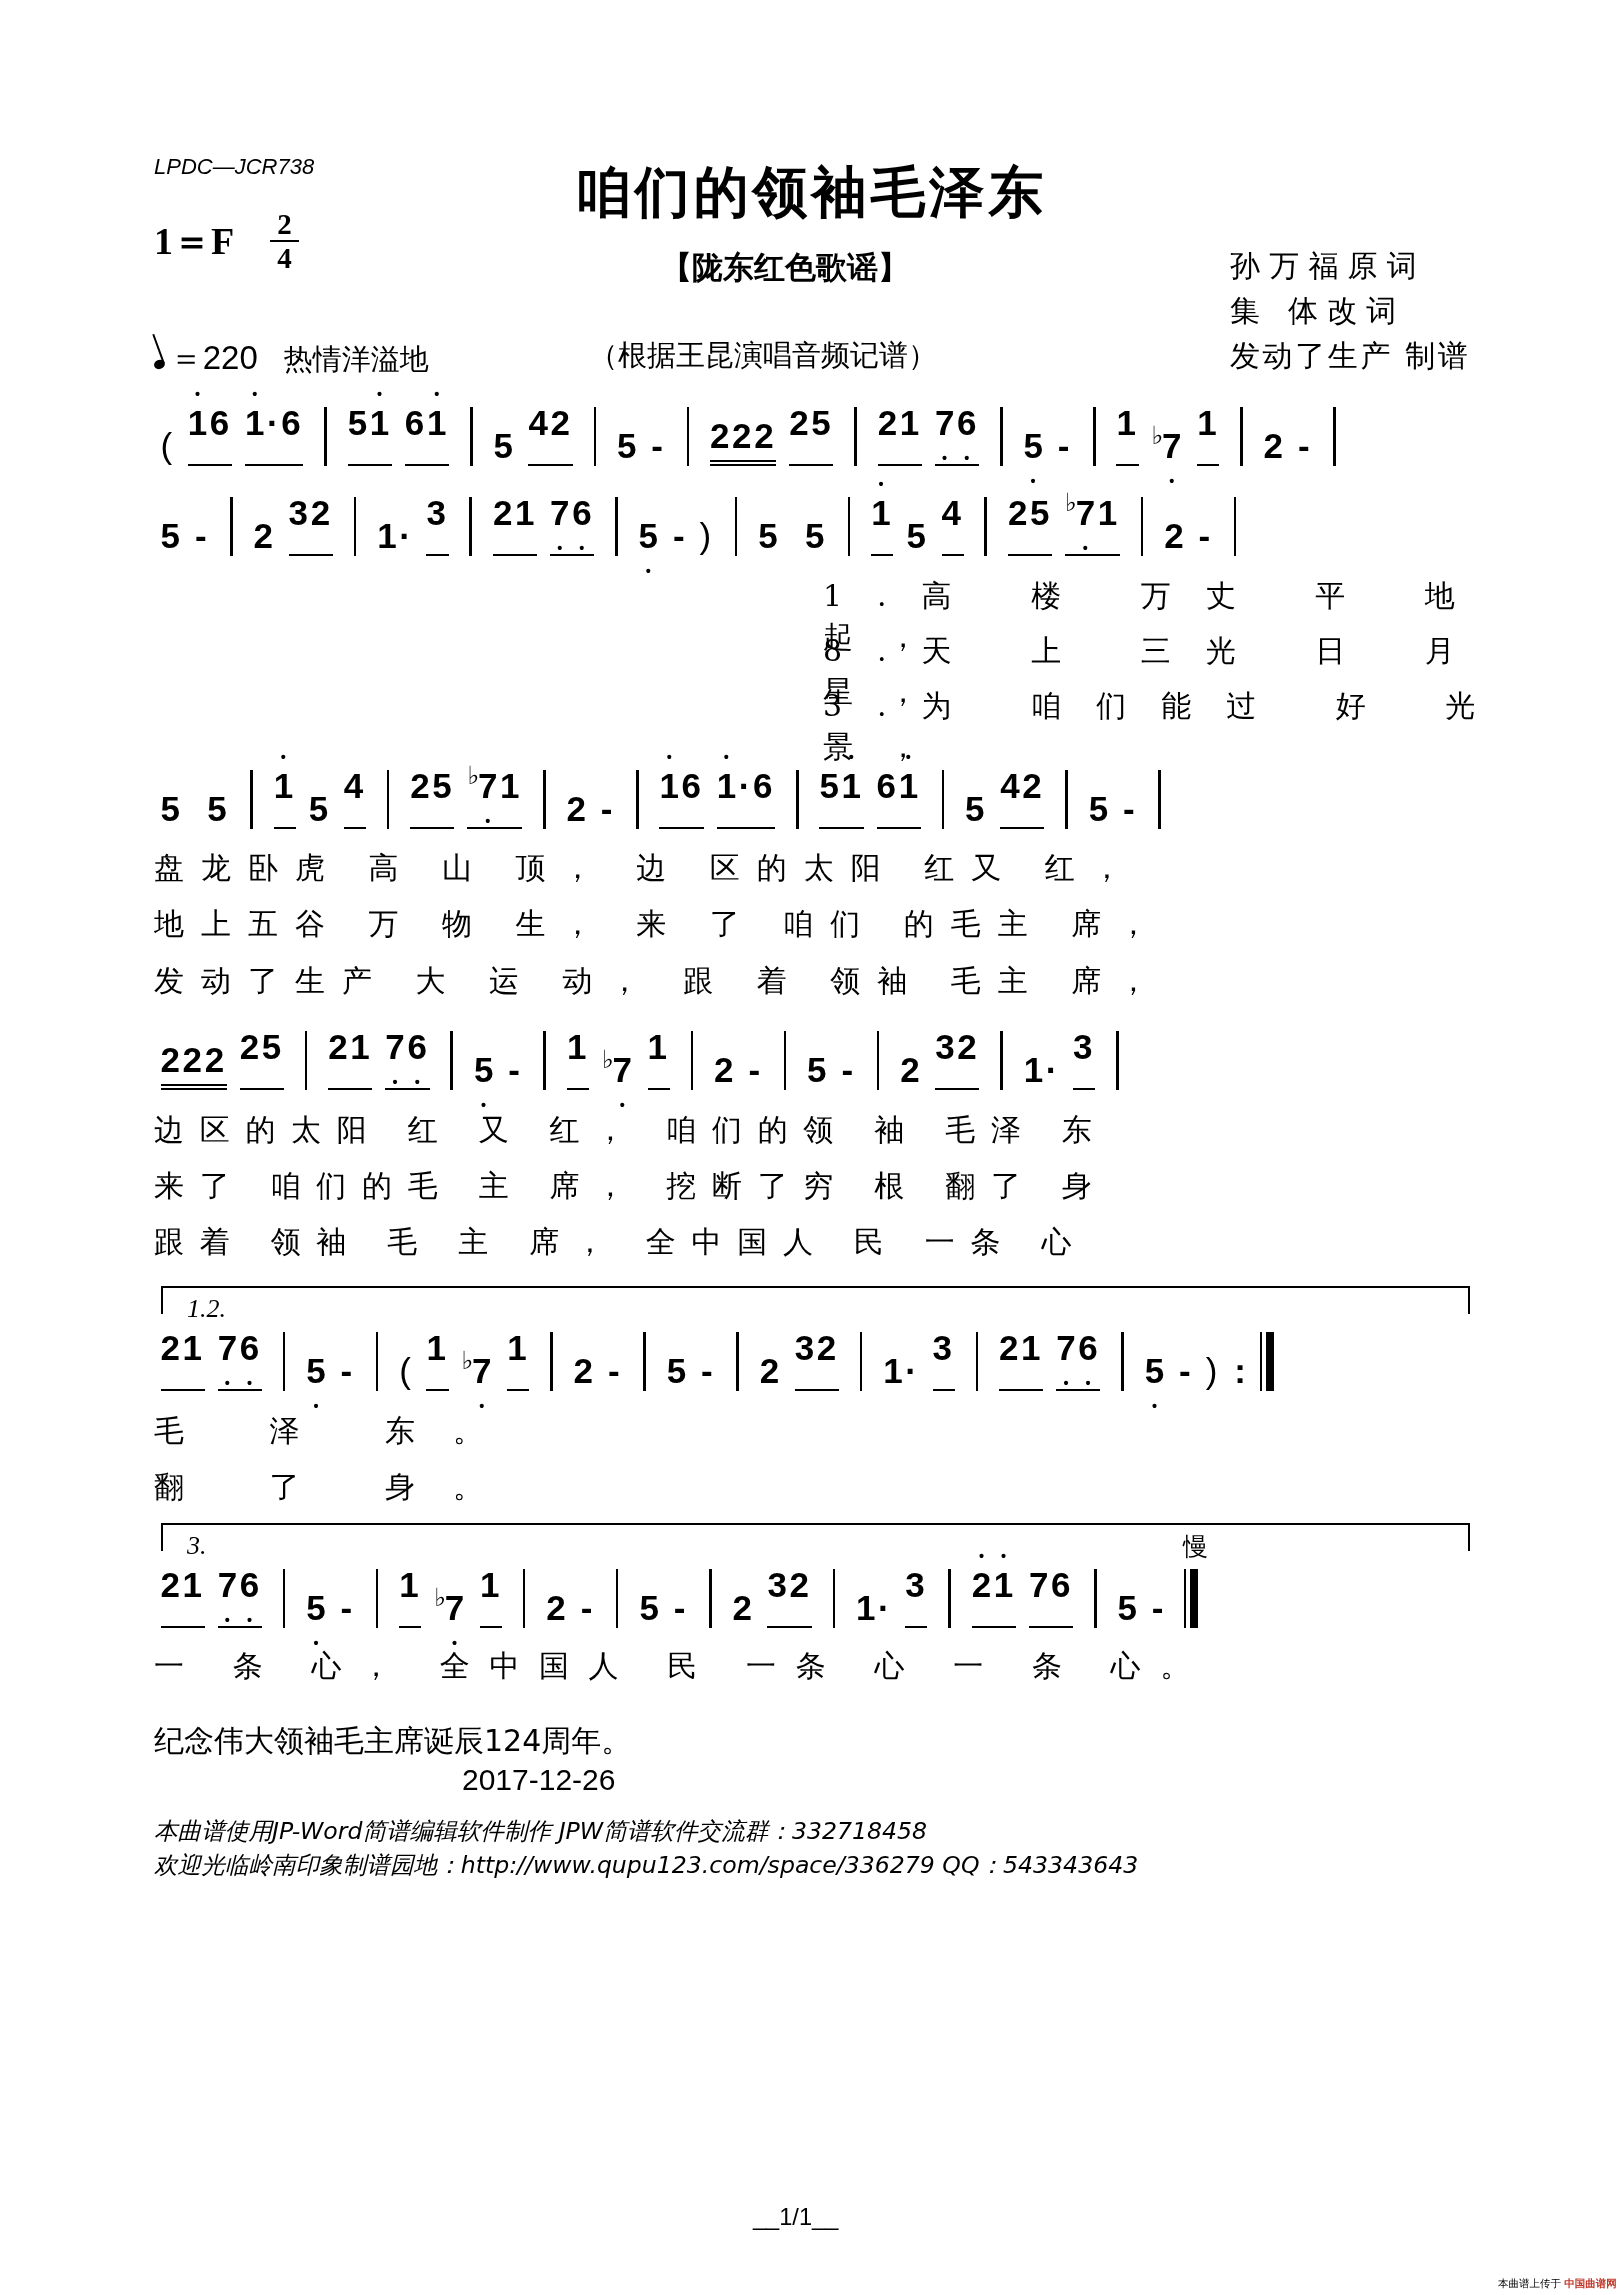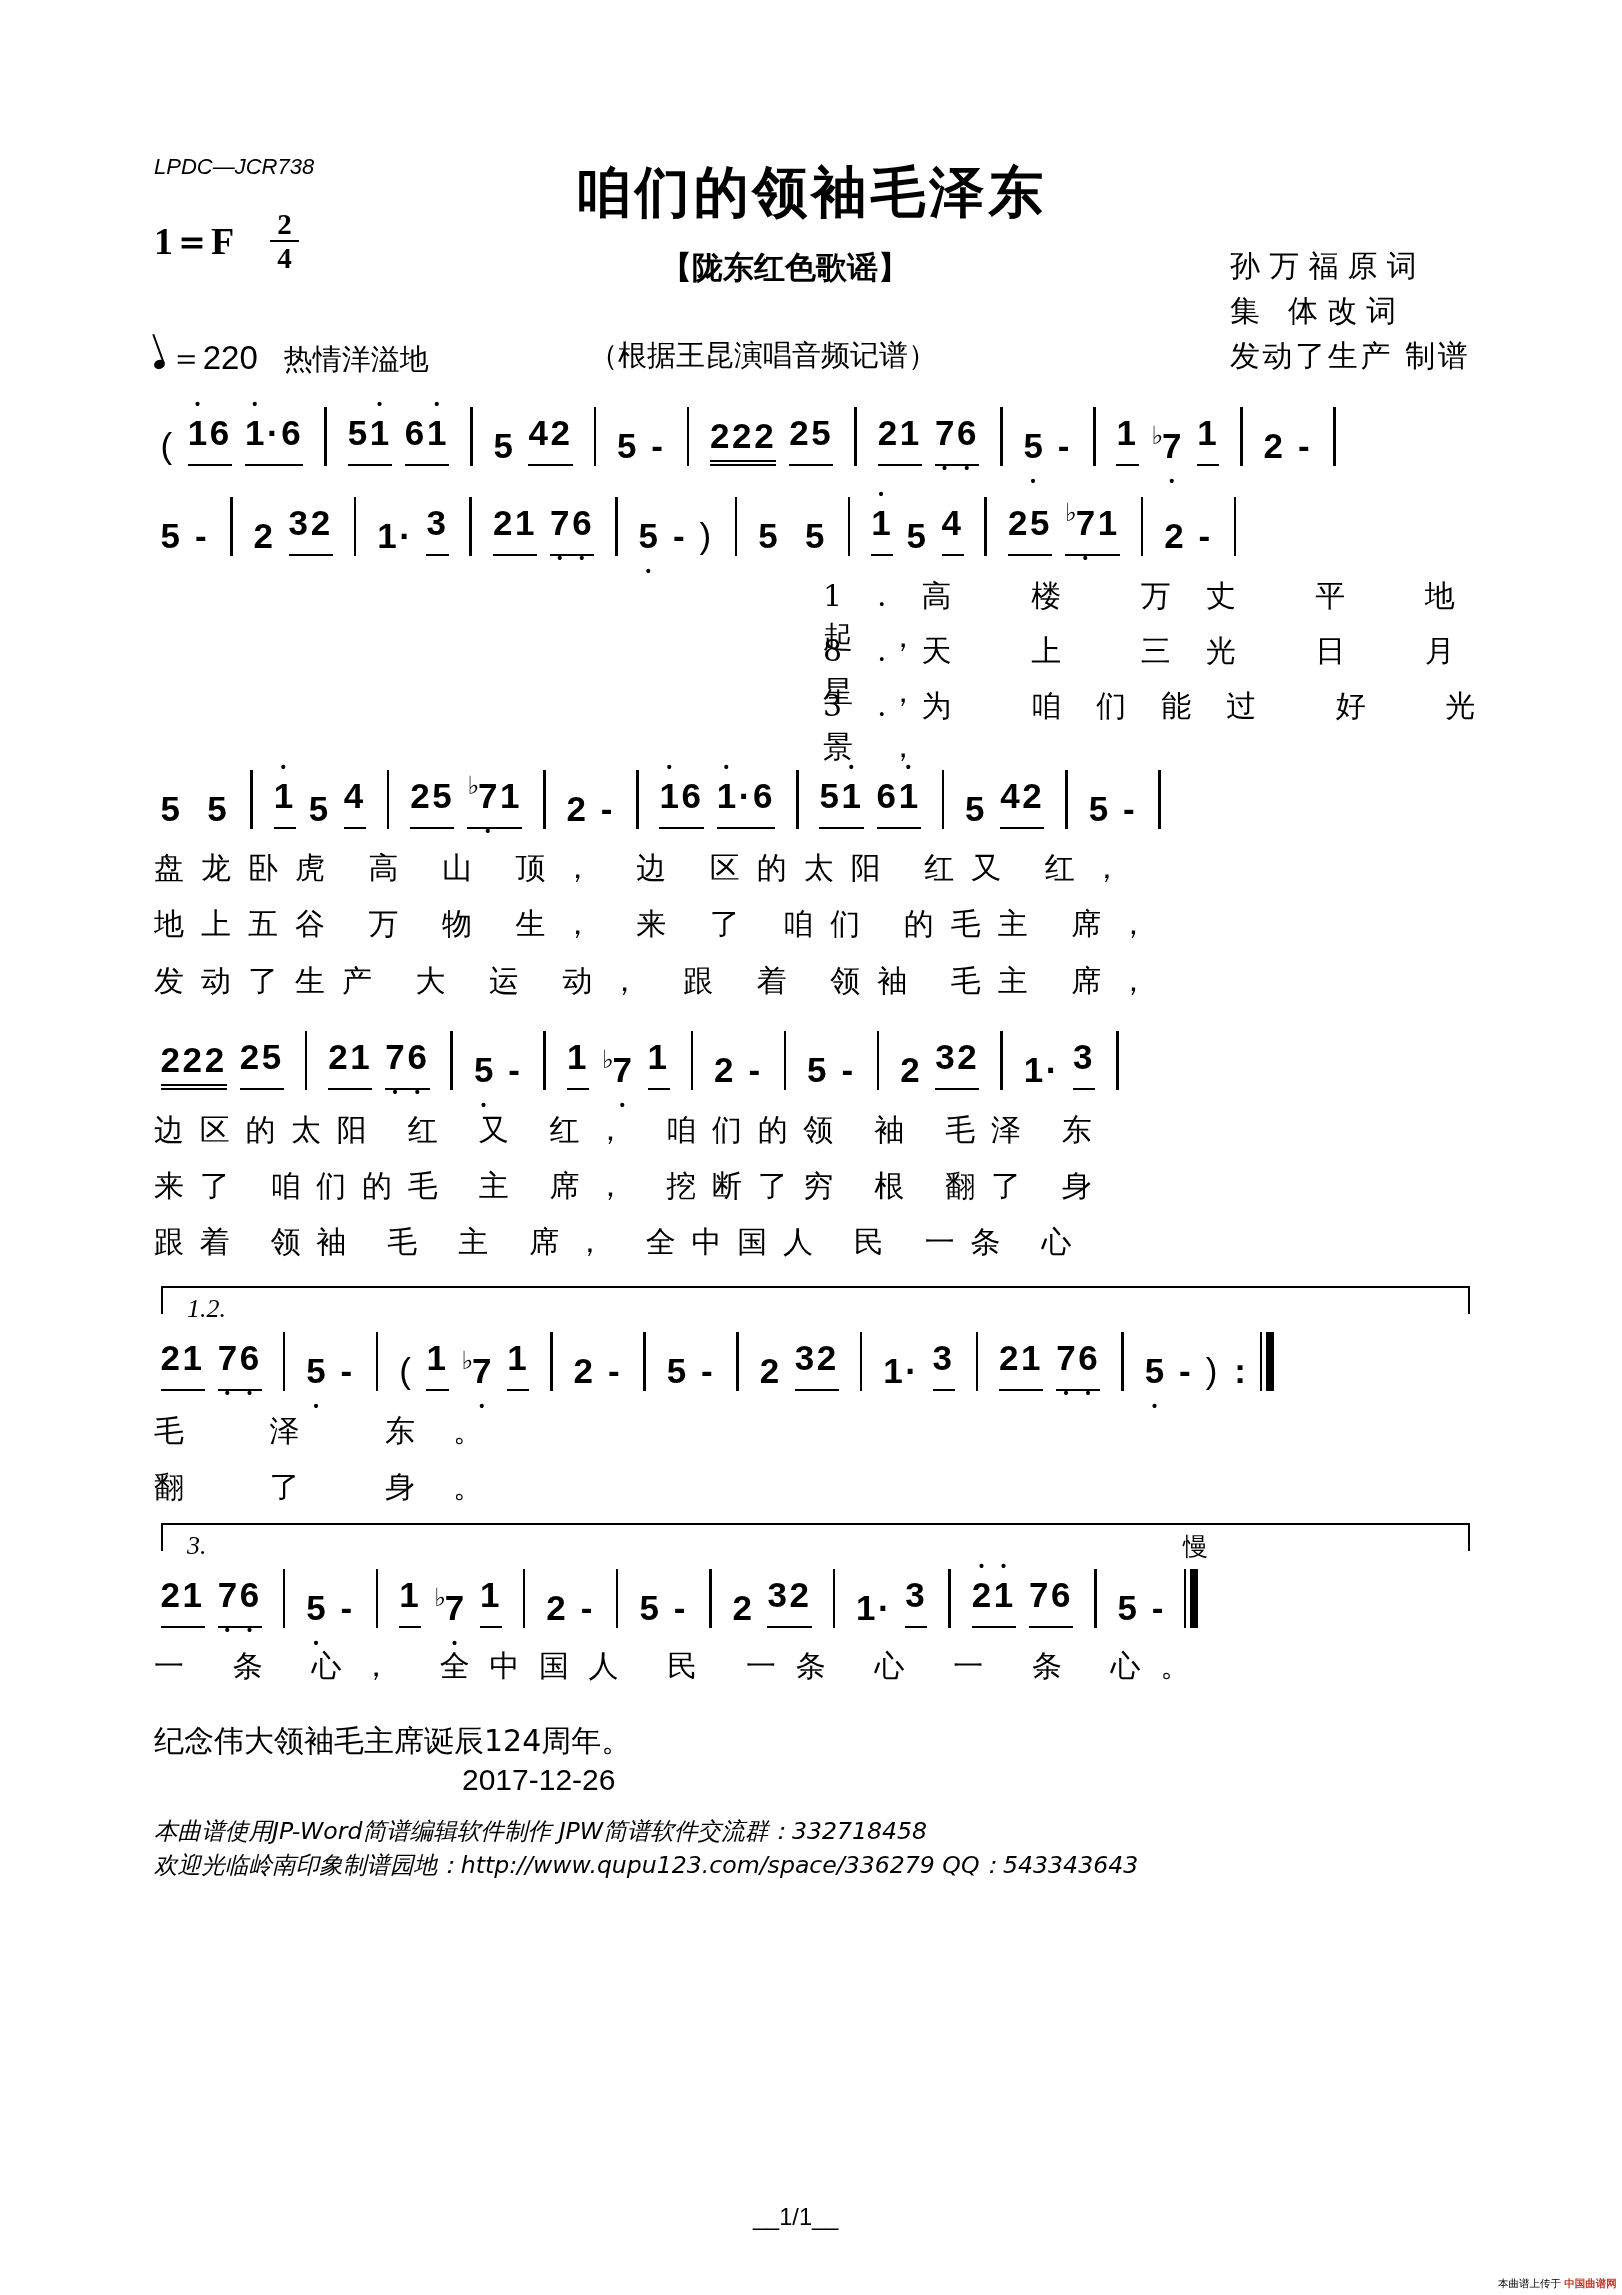--- a/index.html
+++ b/index.html
@@ -18,21 +18,21 @@
   .tempo { left: 154px; top: 336px; font-size: 33px; font-family: "Liberation Sans", sans-serif; }
   .tempo .note { display: inline-block; width: 10.5px; height: 9.2px; background: #000; border-radius: 50%; transform: rotate(-20deg); position: relative; margin-right: 5.2px; }
   .tempo .note::after { content: ""; position: absolute; left: 8.5px; bottom: 3.9px; width: 2px; height: 31px; background: #000; }
   .tempo .mood { margin-left: 26px; font-size: 29px; font-family: Liberation Serif, serif; }
   .source-note { left: 589px; top: 336px; font-size: 29px; font-family: "DejaVu Serif", serif; }
 
   
   .system { position: absolute; left: 154px; width: 1322px; height: 59px; display: flex; align-items: flex-end; }
   .sys-line { font-family: "Liberation Sans", sans-serif; font-weight: bold; font-size: 35px; letter-spacing: 2.6px; }
   .tok { display: inline-block; position: relative; margin: 0 6.5px; }
-  .u1 { border-bottom: 2.6px solid #000; padding-bottom: 11px; }
+  .u1 { border-bottom: 2.6px solid #000; padding-bottom: 21px; }
   .u2 { border-bottom: 2.6px double #000; padding-bottom: 3.9px; border-bottom-width: 6.5px; }
   .barline { display: inline-block; width: 2.6px; height: 59px; background: #000; margin: 0 14.4px; vertical-align: bottom; }
   .dbl-end { display: inline-block; width: 11.8px; height: 59px; border-left: 2.6px solid #000; margin-left: 11.8px; position: relative; }
   .dbl-end::after { content: ""; position: absolute; left: 3.9px; top: 0; width: 7.9px; height: 59px; background: #000; }
   .rep-colon { display: inline-block; font-size: 35px; margin-left: 7.9px; }
   .hi-dot::before { content: "•"; position: absolute; top: -17px; left: 50%; transform: translateX(-50%); font-size: 14.4px; }
   .lo-dot::after { content: "•"; position: absolute; bottom: -23.6px; left: 50%; transform: translateX(-50%); font-size: 14.4px; }
   .flat { font-size: 25px; font-weight: normal; font-family: "DejaVu Serif", serif; vertical-align: 14.4px; margin-right: -3.9px; }
 
   

